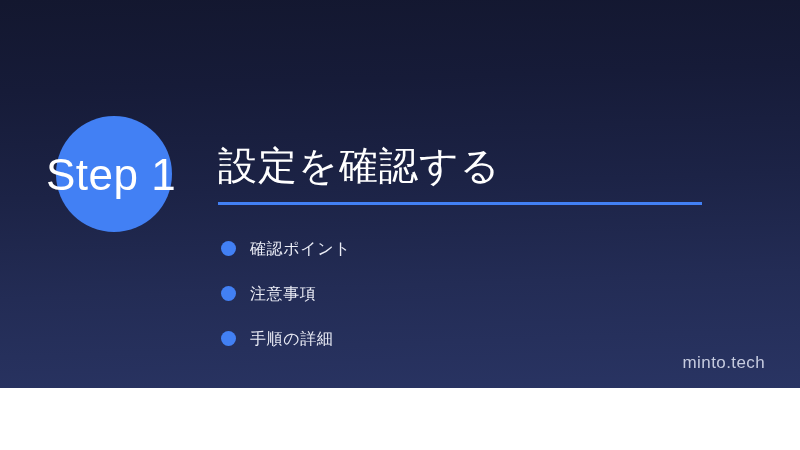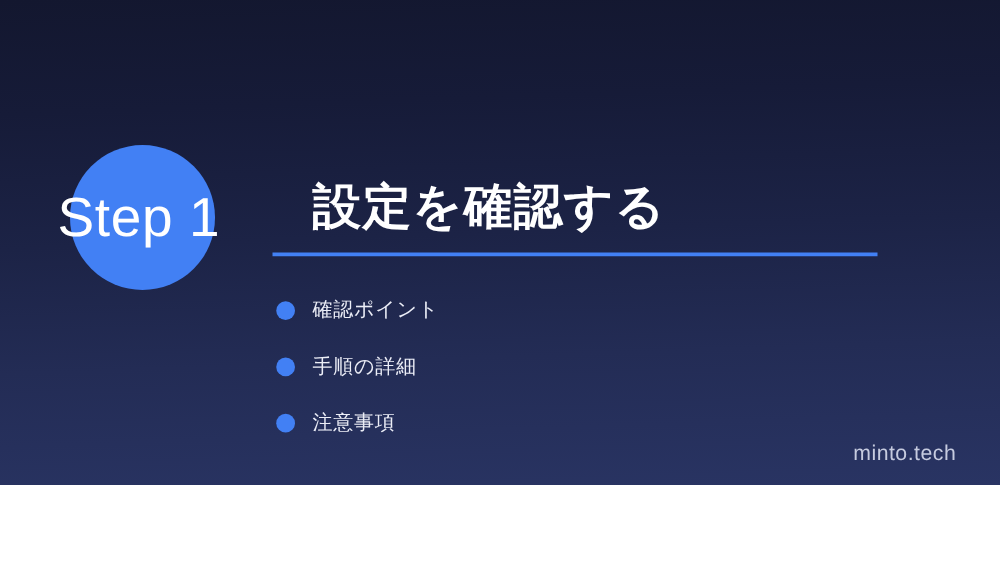--- a/index.html
+++ b/index.html
@@ -57,25 +57,24 @@
   #title-block {
     position: absolute;
     left: 218px;
     top: 140px;
     width: 540px;
   }
 
   #slide-title {
     font-size: 39px;
     line-height: 52px;
-    font-weight: 700;
+    font-weight: 400;
     color: #ffffff;
     letter-spacing: 1px;
     white-space: nowrap;
-    margin-left: 32px;
   }
 
   #title-divider {
     margin-top: 10px;
     width: 484px;
     height: 3px;
     background: #4280f4;
   }
 
   
@@ -140,25 +139,25 @@
 
   <div id="bullet-list">
 
     <div class="bullet-row">
       <span class="bullet-dot"></span>
       <span class="bullet-text">確認ポイント</span>
     </div>
 
     <div class="bullet-row">
       <span class="bullet-dot"></span>
-      <span class="bullet-text">手順の詳細</span>
+      <span class="bullet-text">注意事項</span>
     </div>
 
     <div class="bullet-row">
       <span class="bullet-dot"></span>
-      <span class="bullet-text">注意事項</span>
+      <span class="bullet-text">手順の詳細</span>
     </div>
 
   </div>
 
   <div id="footer-watermark">minto.tech</div>
 
 </div>
 
 </body></html>

